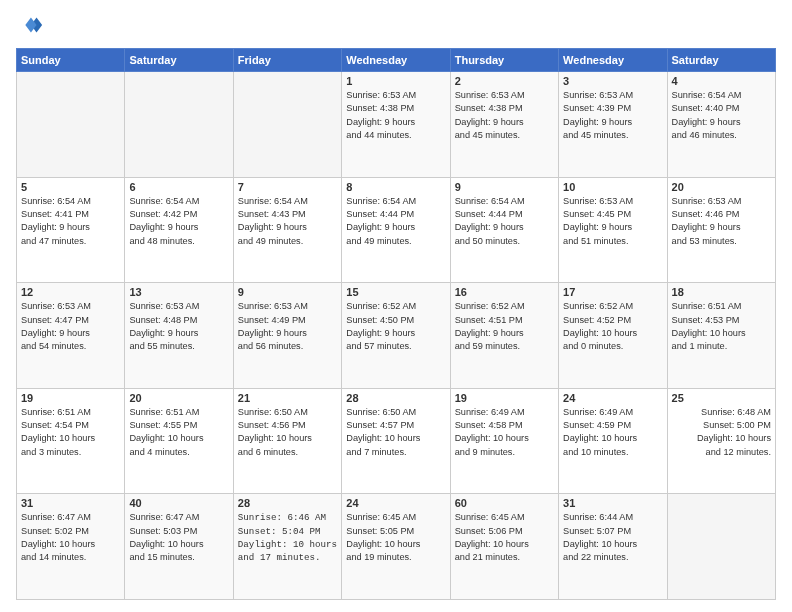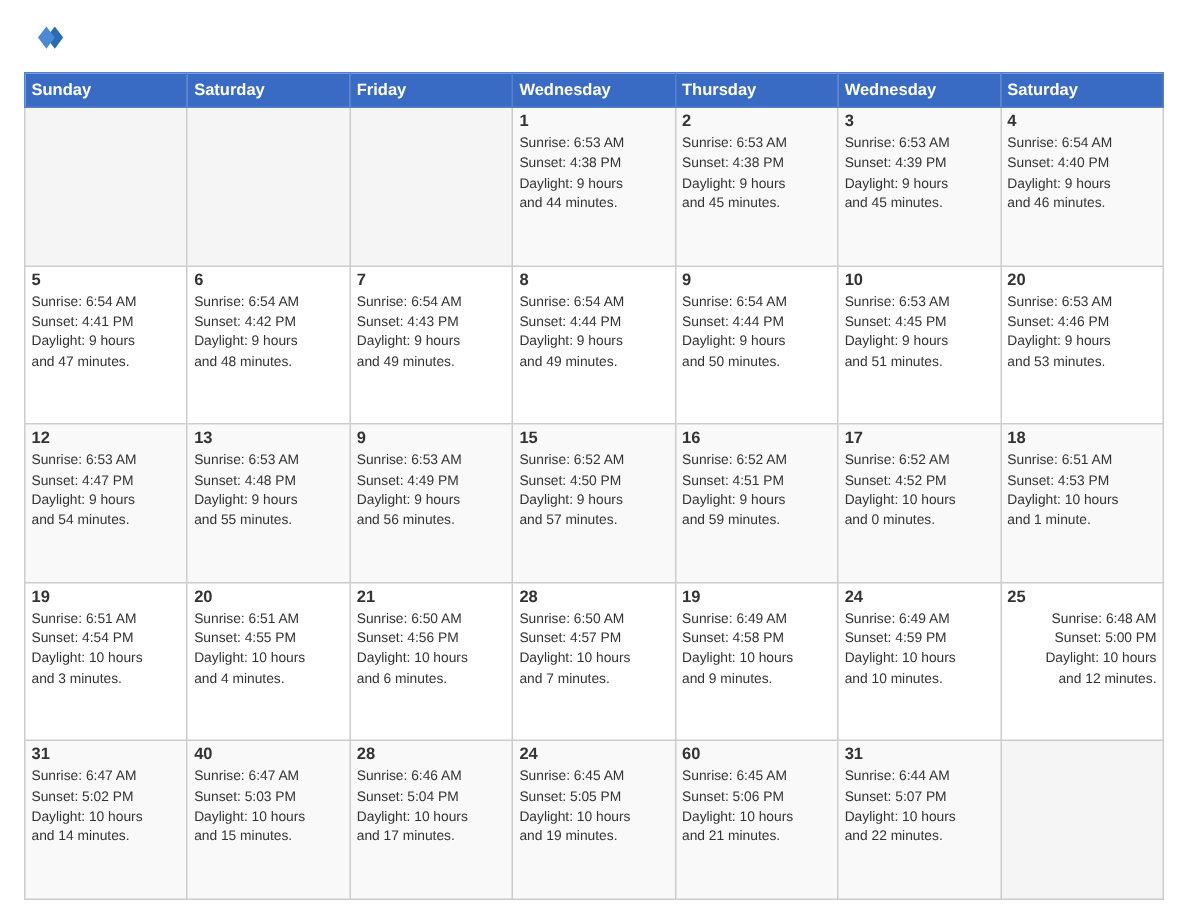--- a/index.html
+++ b/index.html
@@ -335,21 +335,21 @@
           </td>
           <td>
             <span class="day-num">40</span>
             <div class="day-info" style="white-space: pre-line;">Sunrise: 6:47 AM
 Sunset: 5:03 PM
 Daylight: 10 hours
 and 15 minutes.</div>
           </td>
           <td>
             <span class="day-num">28</span>
-            <div class="day-info" style="white-space: pre-line;">Sunrise: 6:46 AM
+            <div class="day-info" style="white-space: pre-line; font-family: Liberation Mono, monospace;">Sunrise: 6:46 AM
 Sunset: 5:04 PM
 Daylight: 10 hours
 and 17 minutes.</div>
           </td>
           <td>
             <span class="day-num">24</span>
             <div class="day-info" style="white-space: pre-line;">Sunrise: 6:45 AM
 Sunset: 5:05 PM
 Daylight: 10 hours
 and 19 minutes.</div>

